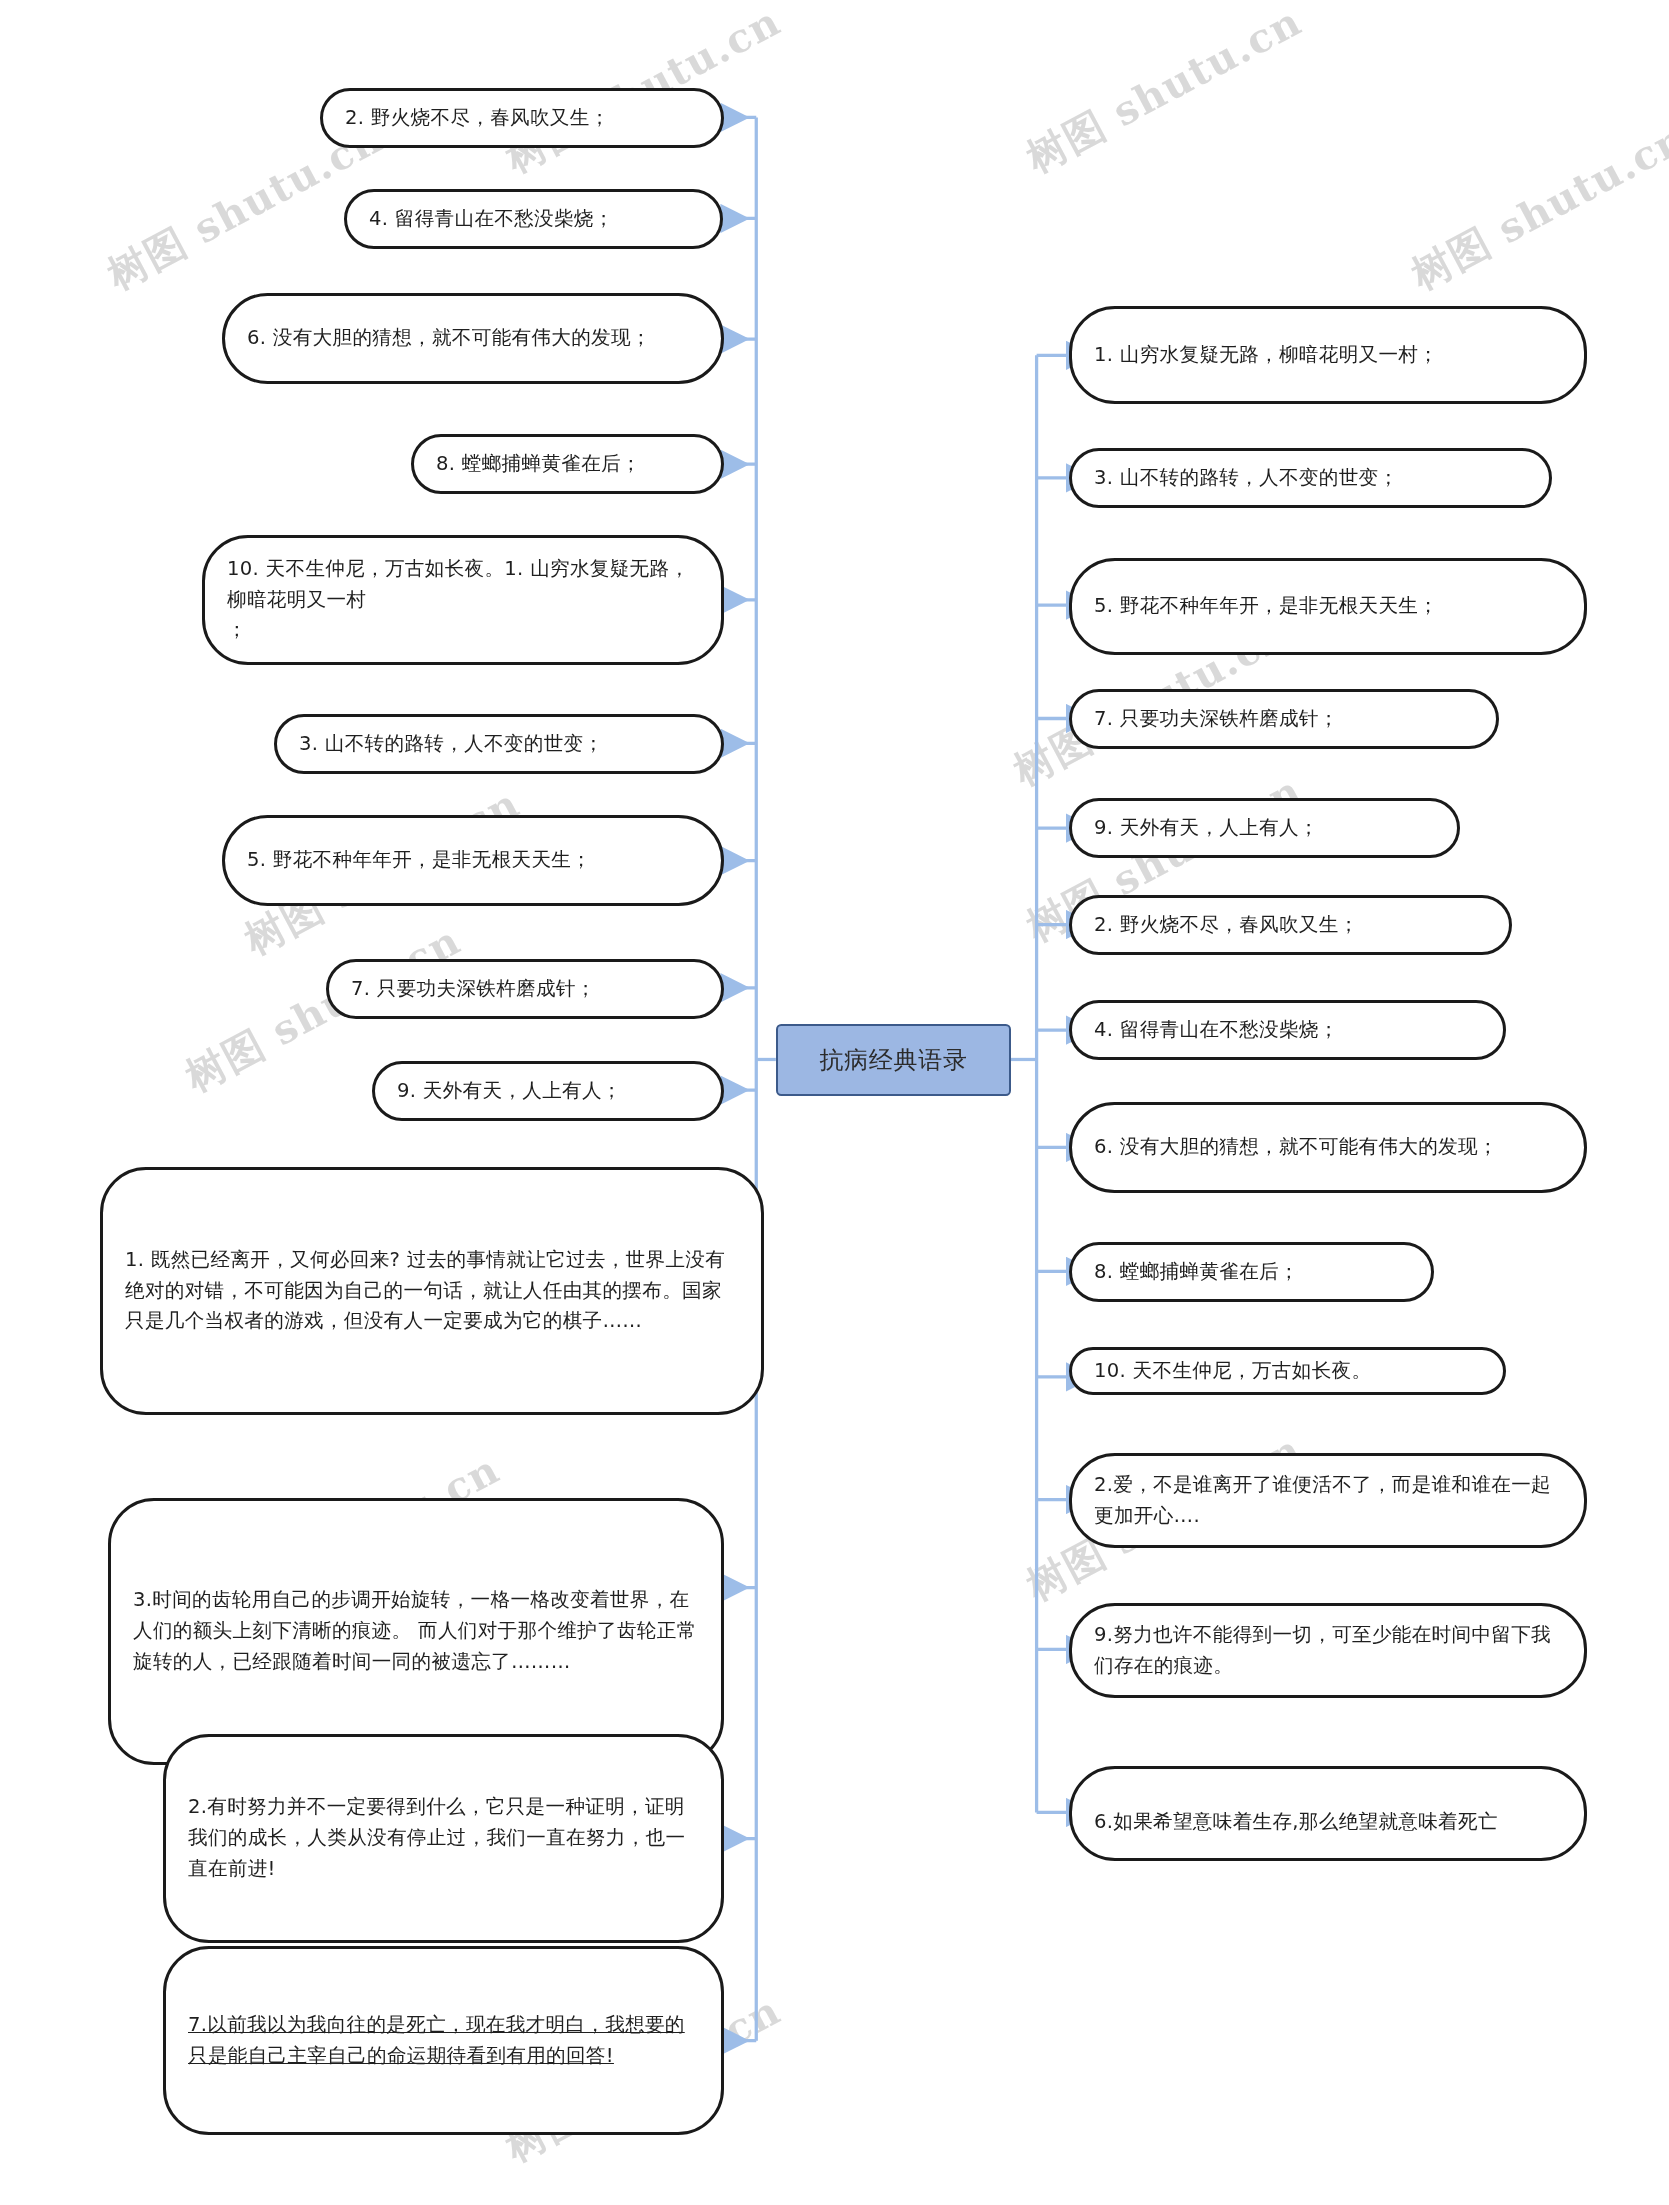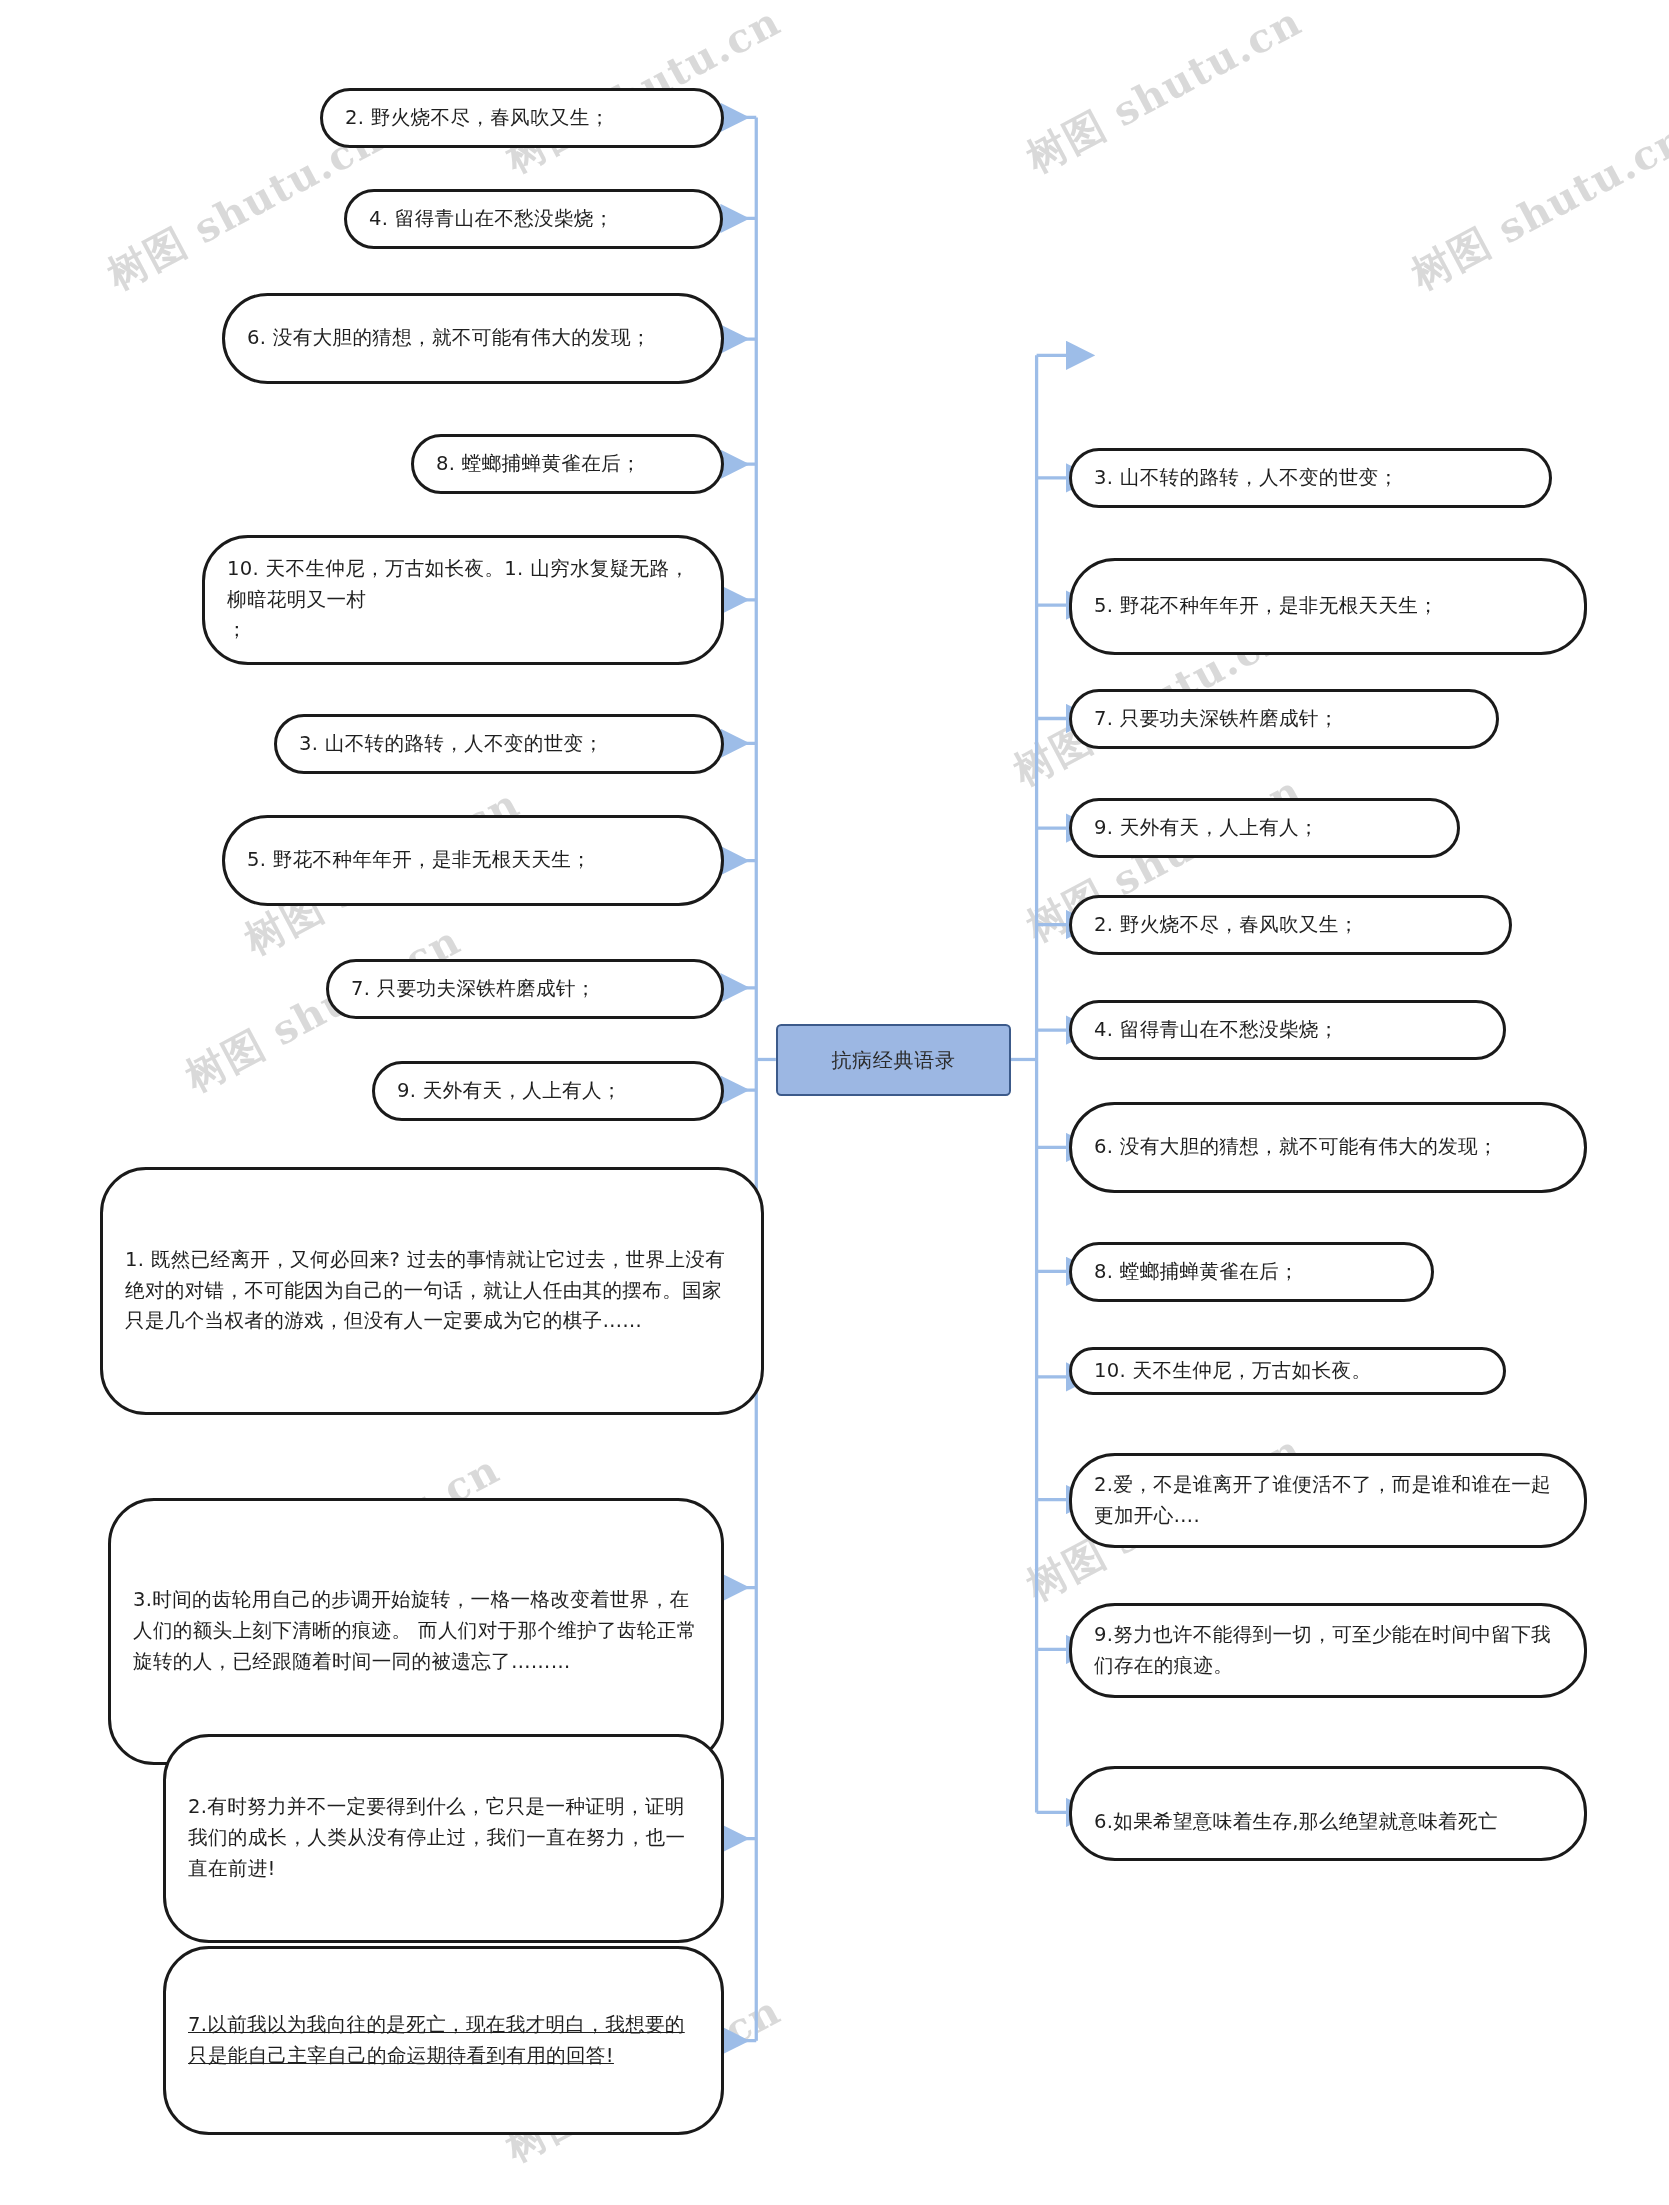--- a/index.html
+++ b/index.html
@@ -75,21 +75,21 @@
   .node.multiline { align-items: center; }
 
   
   #root-node {
     position: absolute;
     box-sizing: border-box;
     border: 2px solid #3c5a8a;
     border-radius: 5.2px;
     background: #9cb7e3;
     color: #2b2b2b;
-    font-size: 20px;
+    font-size: 24px;
     display: flex;
     align-items: center;
     justify-content: center;
     letter-spacing: 0.7px;
     z-index: 4;
   }
 </style>
 </head>
 <body>
 
@@ -210,20 +210,23 @@
   </div>
 
   <div class="node left multiline" style="left:163px; top:1734px; width:561px; height:209px;">
     <span class="txt">2.有时努力并不一定要得到什么，它只是一种证明，证明我们的成长，人类从没有停止过，我们一直在努力，也一直在前进!</span>
   </div>
 
   <div class="node left multiline" style="left:163px; top:1946px; width:561px; height:189px;text-decoration:underline;">
     <span class="txt">7.以前我以为我向往的是死亡，现在我才明白，我想要的只是能自己主宰自己的命运期待看到有用的回答!</span>
   </div>
 
+  <div class="node right multiline" style="left:1069px; top:306px; width:518px; height:98px;">
+    <span class="txt">1. 山穷水复疑无路，柳暗花明又一村；</span>
+  </div>
 
   <div class="node right" style="left:1069px; top:448px; width:483px; height:60px;">
     <span class="txt">3. 山不转的路转，人不变的世变；</span>
   </div>
 
   <div class="node right multiline" style="left:1069px; top:558px; width:518px; height:97px;">
     <span class="txt">5. 野花不种年年开，是非无根天天生；</span>
   </div>
 
   <div class="node right" style="left:1069px; top:689px; width:430px; height:60px;">

